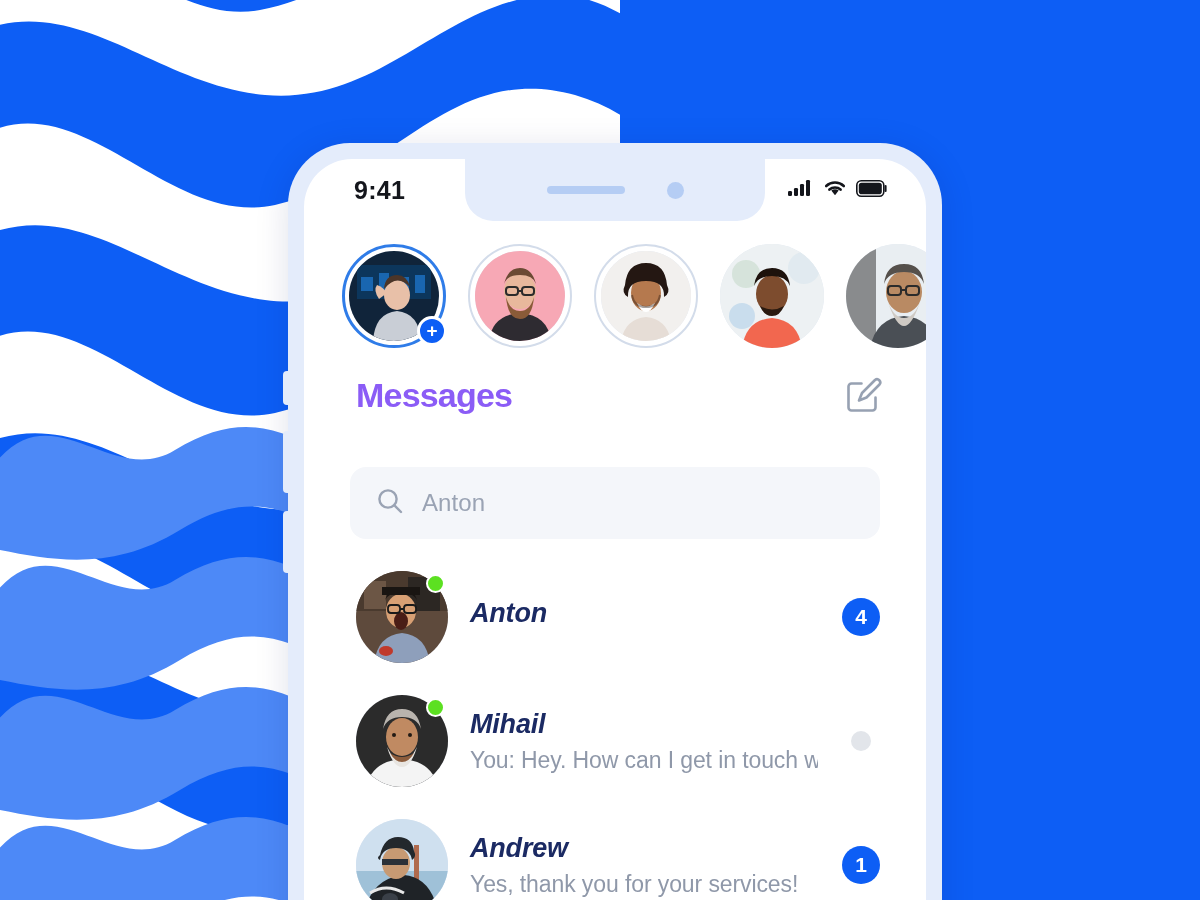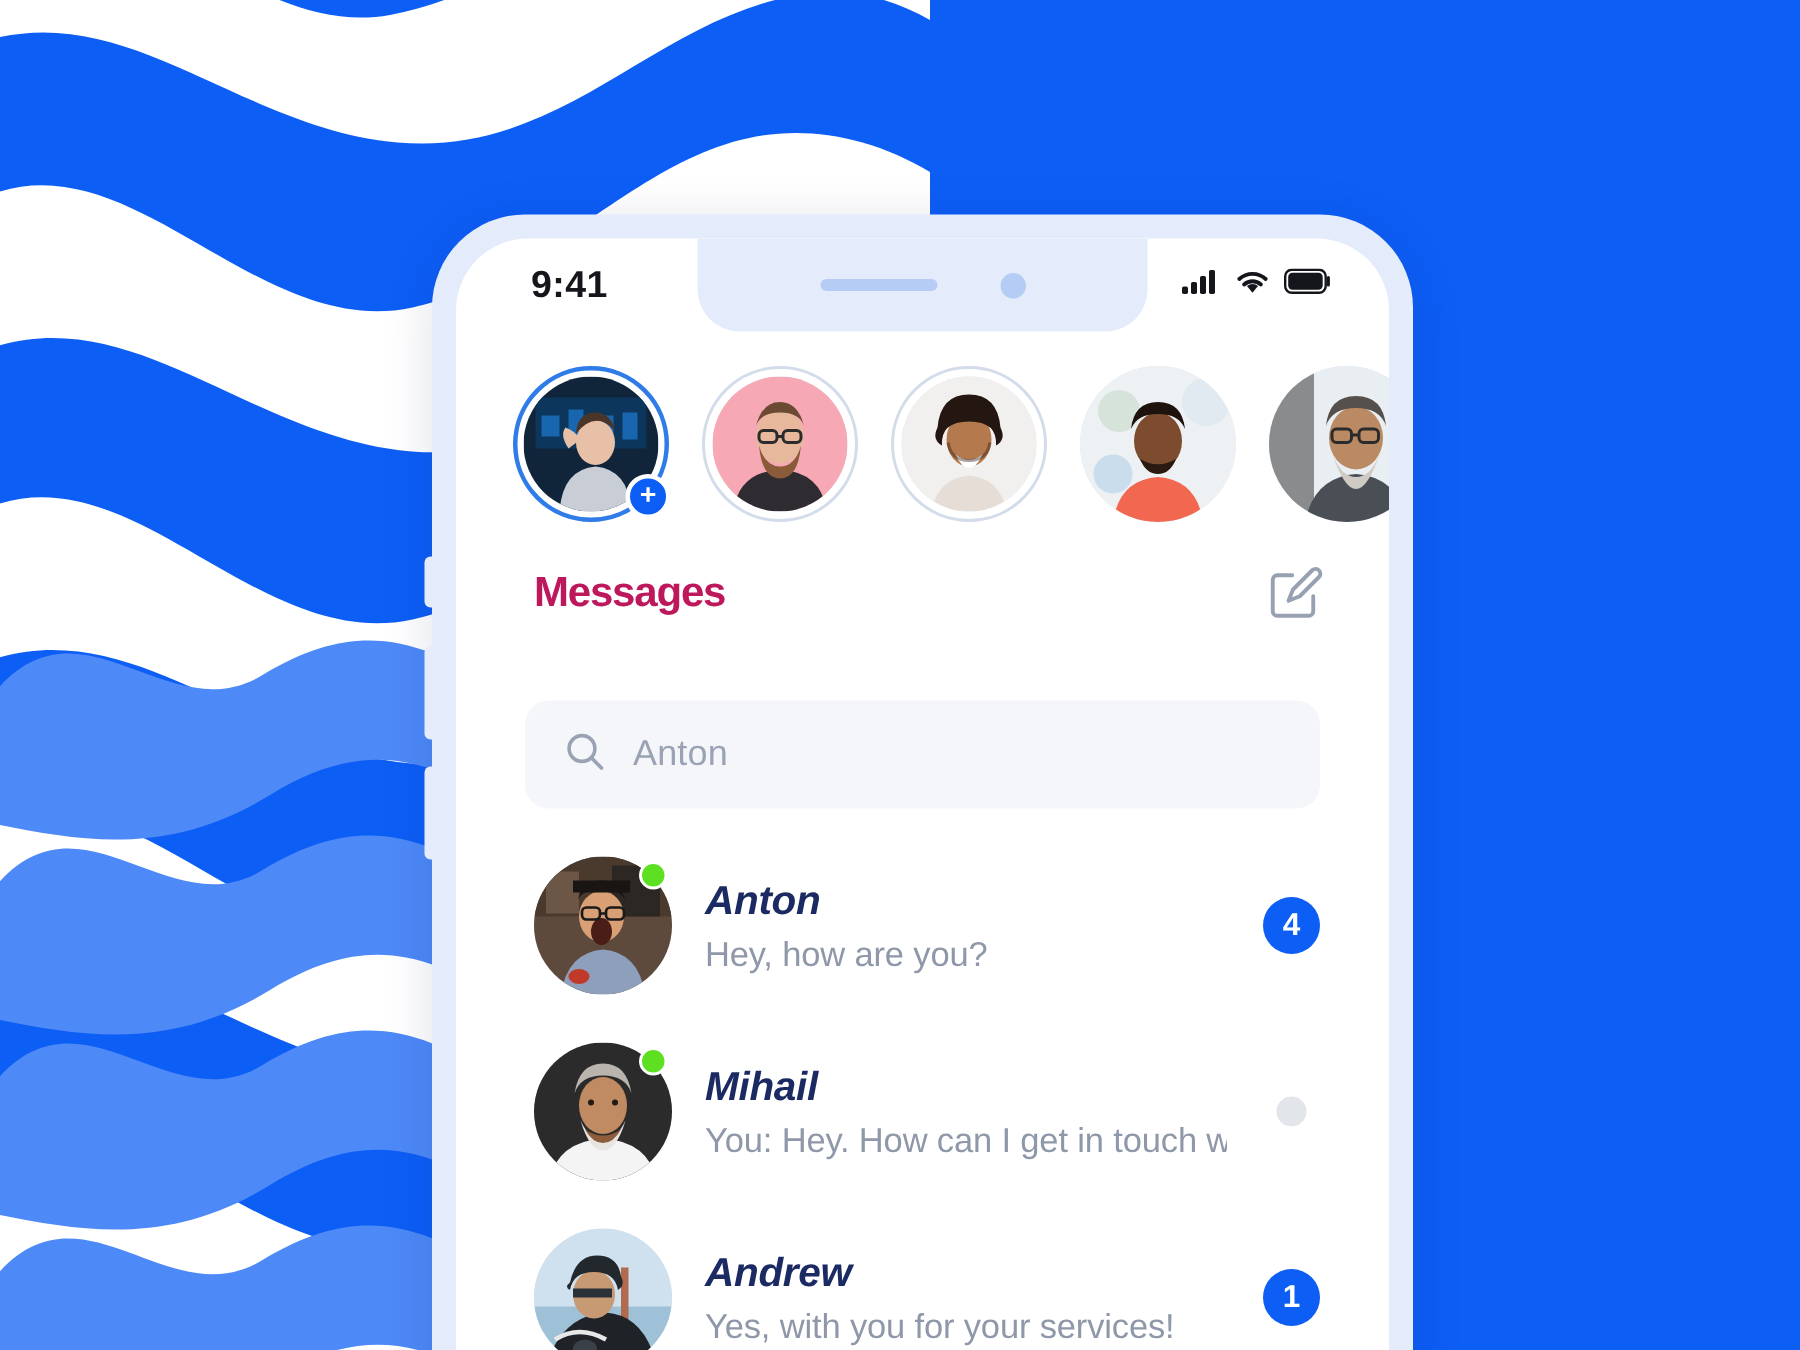--- a/index.html
+++ b/index.html
@@ -142,23 +142,23 @@
   #title-row {
     position: absolute;
     left: 0; top: 216px;
     width: 100%;
     padding: 0 42px 0 52px;
     display: flex;
     align-items: center;
     justify-content: space-between;
   }
   #page-title {
-    font-size: 28px;
+    font-size: 34px;
     font-weight: bold;
-    color: #be185d;
+    color: #8b5cf6;
     letter-spacing: -.8px;
   }
   #compose-btn { width: 40px; height: 40px; cursor: pointer; }
 
   
   #search {
     position: absolute;
     left: 46px; top: 308px;
     width: 530px; height: 72px;
     background: #f4f6fa;
@@ -428,21 +428,20 @@
                 <rect x="32" y="34" width="12" height="8" rx="3" fill="none" stroke="#1a1a1a" stroke-width="1.8"></rect>
                 <rect x="48" y="34" width="12" height="8" rx="3" fill="none" stroke="#1a1a1a" stroke-width="1.8"></rect>
                 <path d="M44 38h4" stroke="#1a1a1a" stroke-width="1.8"></path>
                 <ellipse cx="30" cy="80" rx="7" ry="5" fill="#c0392b"></ellipse>
               </svg>
             </div>
             <div class="online-dot"></div>
           </div>
           <div class="row-body">
             <div class="row-name">Anton</div>
-            <div class="row-preview">Hey, how are you?</div>
           </div>
           <div class="row-meta">
             <div class="badge">4</div>
           </div>
         </div>
 
         <div class="row">
           <div class="row-avatar">
             <div class="photo">
               <svg viewBox="0 0 92 92">
@@ -478,21 +477,21 @@
                 <ellipse cx="40" cy="44" rx="14" ry="16" fill="#c79a73"></ellipse>
                 <path d="M24 36q4-18 18-18 14 0 16 14 3 6-2 9-2-12-16-12t-16 12q-4-2 0-5z" fill="#23282c"></path>
                 <path d="M26 40h26v6H26z" fill="#2b3138"></path>
                 <path d="M14 74q16-10 34 0" stroke="#e8e8e8" stroke-width="3" fill="none"></path>
                 <ellipse cx="34" cy="80" rx="8" ry="6" fill="#3a4048"></ellipse>
               </svg>
             </div>
           </div>
           <div class="row-body">
             <div class="row-name">Andrew</div>
-            <div class="row-preview">Yes, with you for your services!</div>
+            <div class="row-preview">Yes, thank you for your services!</div>
           </div>
           <div class="row-meta">
             <div class="badge">1</div>
           </div>
         </div>
 
       </div>
 
     </div>
   </div>

